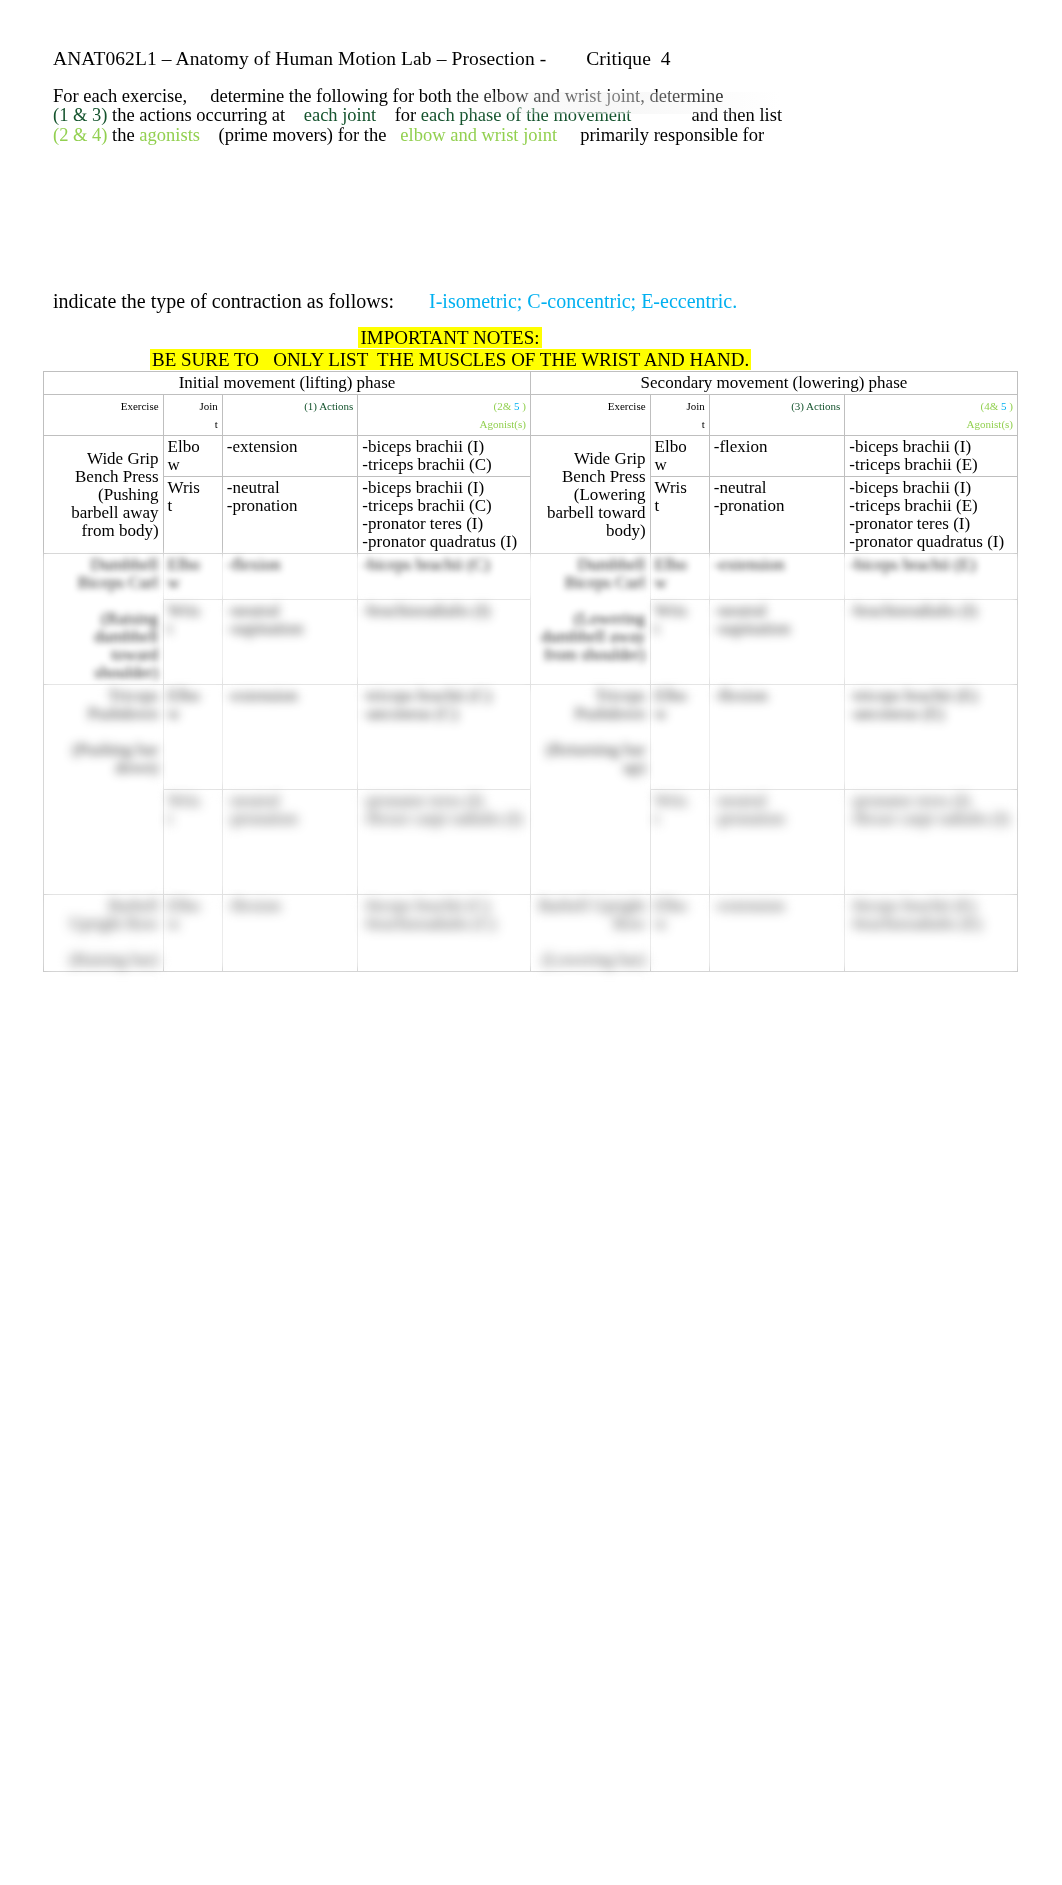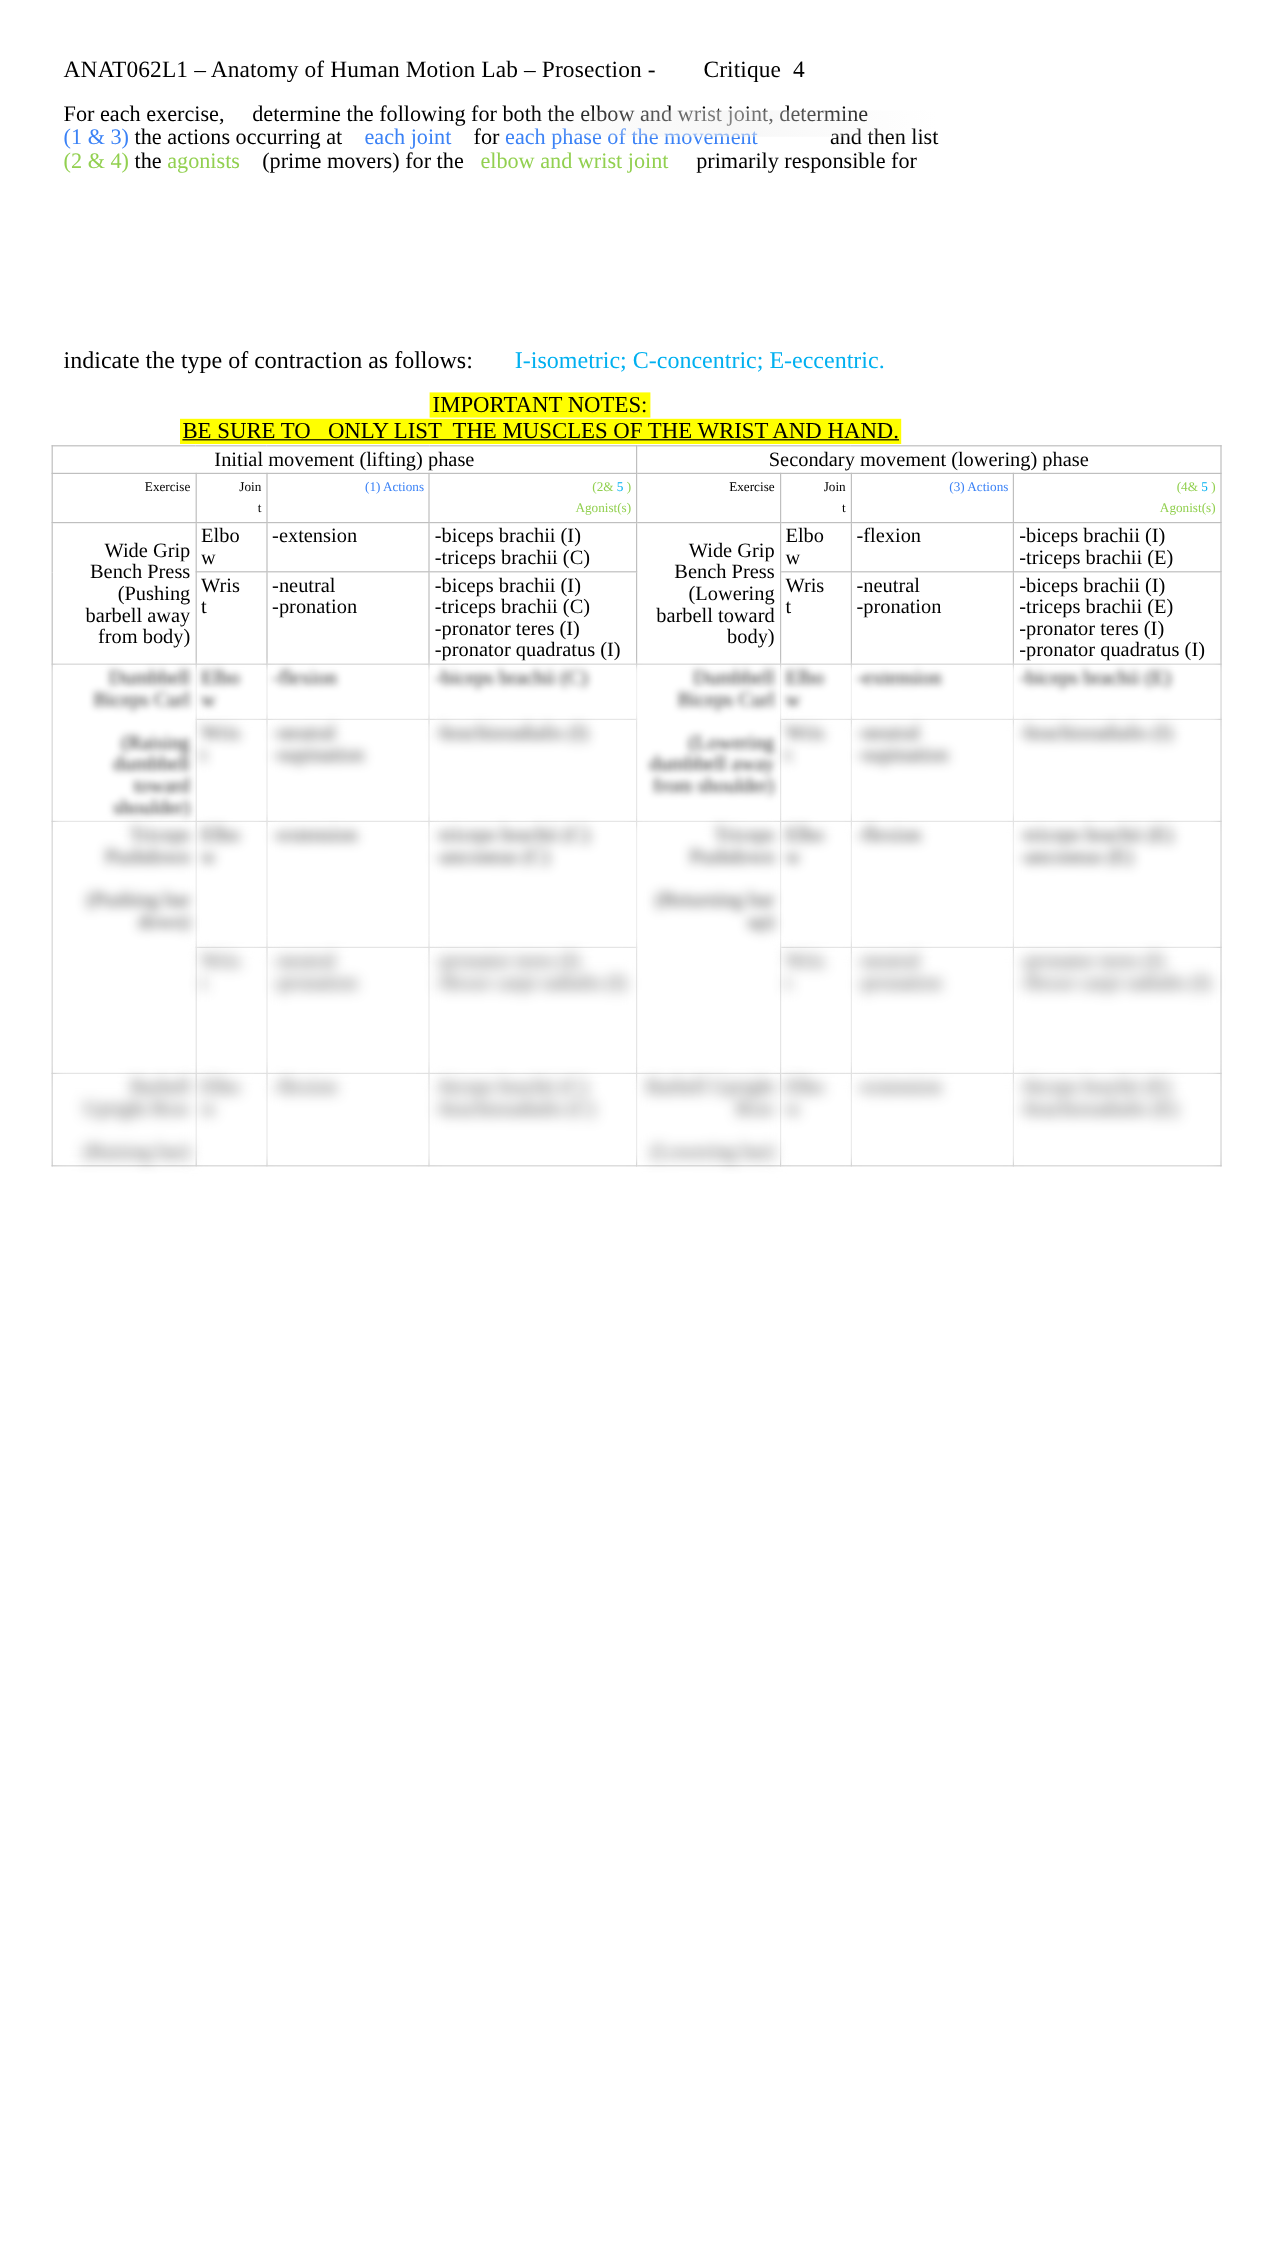--- a/index.html
+++ b/index.html
@@ -36,21 +36,21 @@
   
   .instructions {
     position: absolute;
     left: 53px;
     top: 87px;
     width: 960px;
     font-size: 18.5px;
     line-height: 19.4px;
   }
   .instructions .ln { white-space: pre; display: block; }
-  .red   { color: #3b82f6; }
+  .red   { color: #14532d; }
   .green { color: #92d050; }
   .cyan  { color: #00b0f0; }
 
   .contraction-line {
     position: absolute;
     left: 53px;
     top: 290px;
     font-size: 20px;
     white-space: pre;
   }
@@ -67,21 +67,20 @@
   }
   .notes .hl {
     background: #ffff00;
     padding: 0 2px;
     white-space: pre;
   }
   .notes .line2 {
     display: block;
     margin-top: 1px;
     white-space: pre;
-    text-decoration: underline;
   }
 
   
   .tbl-wrap {
     position: absolute;
     left: 43px;
     top: 371px;
     width: 975px;
   }
   table.grid {

